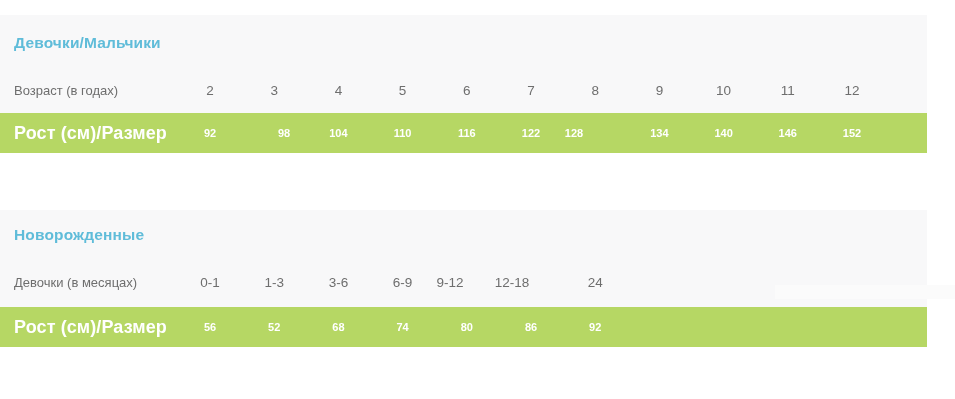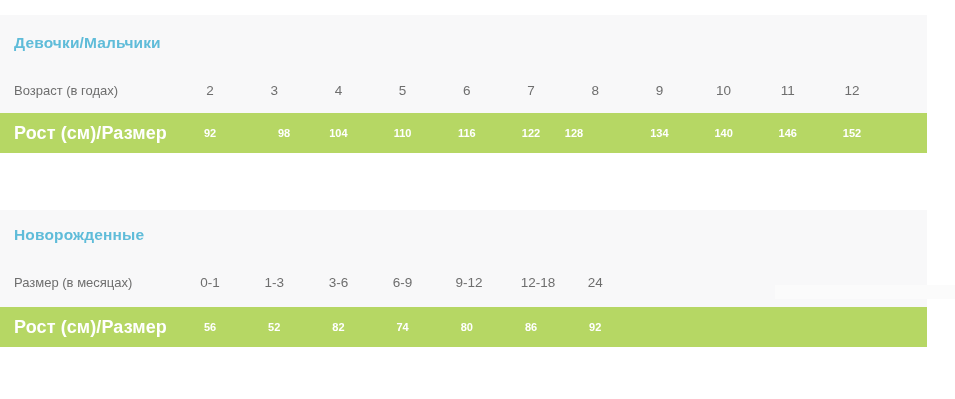--- a/index.html
+++ b/index.html
@@ -154,38 +154,38 @@
           <div class="cell" style="left: 609.8px; text-align: right;">146</div>
           <div class="cell" style="left: 674px;">152</div>
         </div>
     </div>
   </div>
 
   <div class="size-table table-2">
     <div class="table-title">Новорожденные</div>
 
     <div class="row row-age">
-      <div class="row-label">Размер (в месяцах)</div>
+      <div class="row-label">Девочки (в месяцах)</div>
       <div class="cells">
           <div class="cell" style="left: 32px;">0-1</div>
           <div class="cell" style="left: 96.2px;">1-3</div>
           <div class="cell" style="left: 160.4px;">3-6</div>
           <div class="cell" style="left: 224.6px;">6-9</div>
-          <div class="cell" style="left: 291px;">9-12</div>
-          <div class="cell" style="left: 360px;">12-18</div>
+          <div class="cell" style="left: 272px;">9-12</div>
+          <div class="cell" style="left: 334px;">12-18</div>
           <div class="cell" style="left: 417.2px;">24</div>
         </div>
     </div>
 
     <div class="row row-size">
       <div class="row-label">Рост (см)/Размер</div>
       <div class="cells">
           <div class="cell" style="left: 32px;">56</div>
           <div class="cell" style="left: 96.2px;">52</div>
-          <div class="cell" style="left: 160.4px;">82</div>
+          <div class="cell" style="left: 160.4px;">68</div>
           <div class="cell" style="left: 224.6px;">74</div>
           <div class="cell" style="left: 288.8px;">80</div>
           <div class="cell" style="left: 353px;">86</div>
           <div class="cell" style="left: 417.2px;">92</div>
         </div>
     </div>
   </div>
 
   <div class="corner-wash"></div>
 </div>

